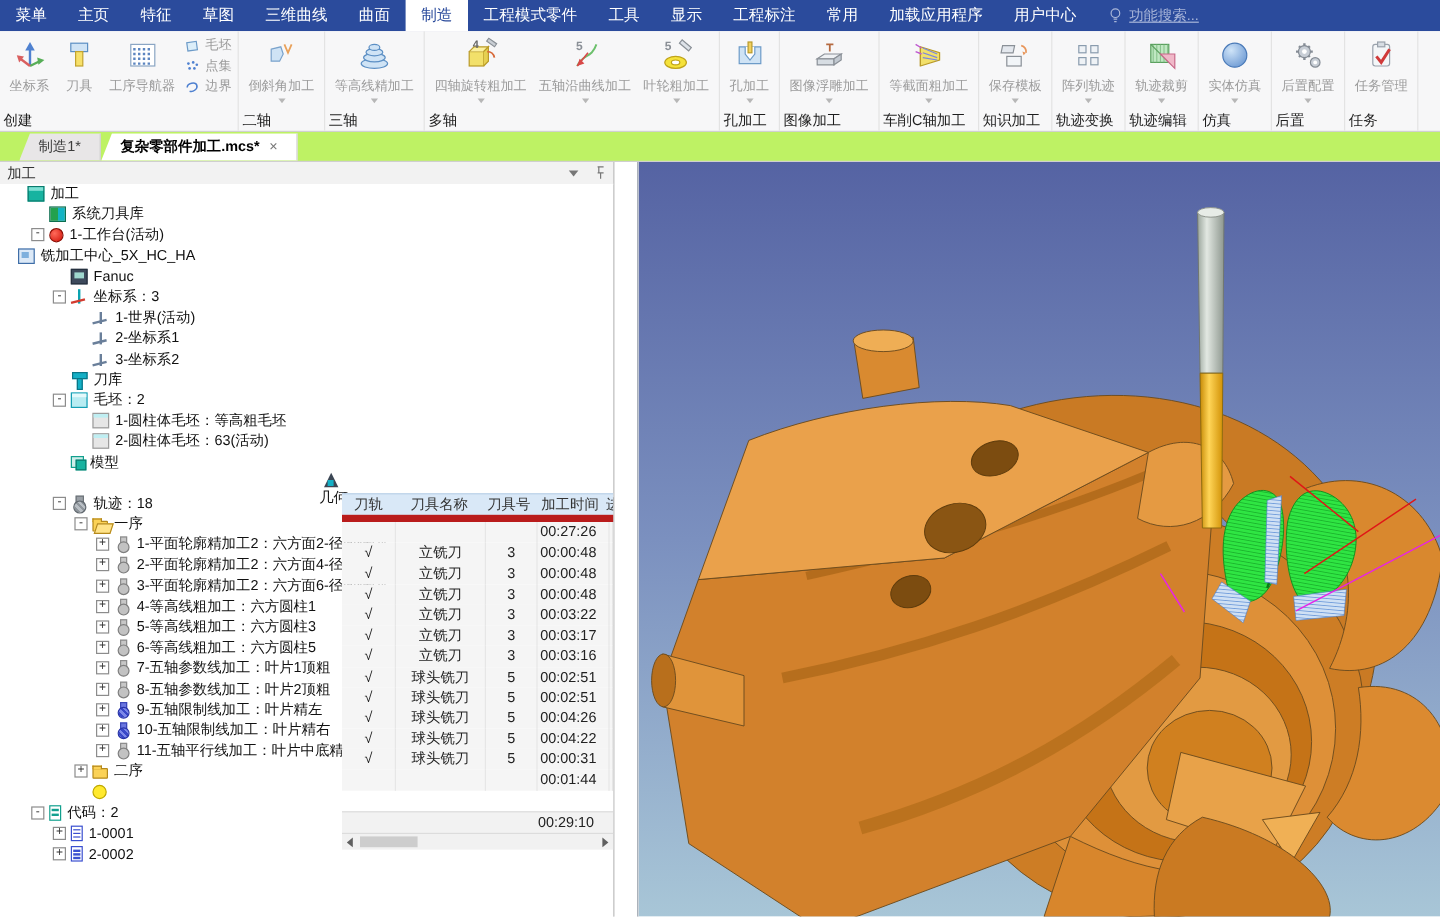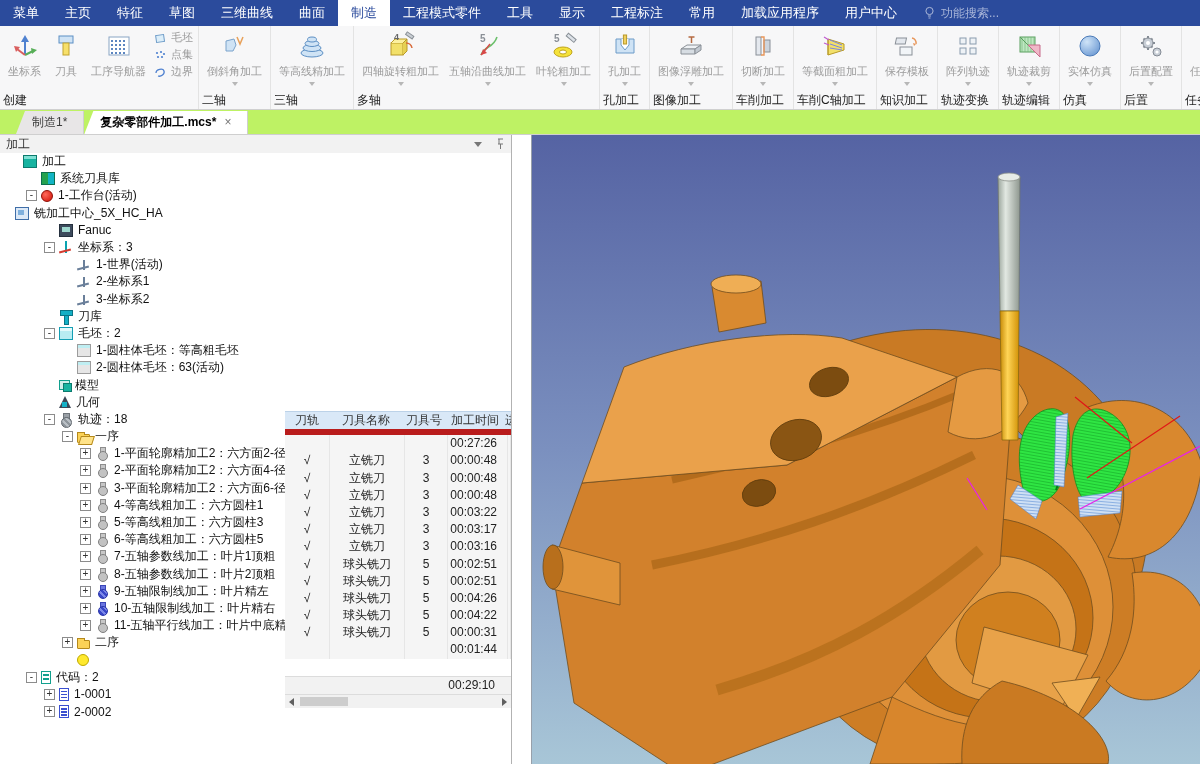--- a/index.html
+++ b/index.html
@@ -1,21 +1,21 @@
 <!DOCTYPE html>
 <html><head>
 <meta charset="utf-8">
 <style>
   html,body{margin:0;padding:0;width:1200px;height:764px;overflow:hidden;
     font-family:"Liberation Sans","DejaVu Sans",sans-serif;background:#fff;}
   
   .menubar{height:26px;background:#2b4b9c;display:flex;align-items:center;color:#fff;font-size:13px;}
   .mitem{padding:0 13px;height:26px;line-height:26px;white-space:nowrap;cursor:default;}
   .mitem.active{background:#fff;color:#2b4b9c;}
-  .msearch{margin-left:14px;display:flex;align-items:center;color:#a9b6d9;font-size:12px;gap:6px;}
+  .msearch{margin-left:14px;display:flex;align-items:center;color:#a9b6d9;font-size:12px;gap:6px;text-decoration:underline;}
   
   .ribbon{height:83px;background:#f7f7f8;border-bottom:1px solid #d0d0d0;display:flex;overflow:hidden;}
   .rgroup{display:flex;flex-direction:column;border-right:1px solid #e3e3e3;padding:1px 3px 0;flex:none;}
   .rrow{flex:1;display:flex;align-items:flex-start;}
   .rbtn{display:flex;flex-direction:column;align-items:center;padding:1px 5px 0;white-space:nowrap;}
   .ricon{height:36px;display:flex;align-items:center;justify-content:center;}
   .rlabel{font-size:11px;color:#9b9b9b;}
   .rcaret{width:0;height:0;border-left:3px solid transparent;border-right:3px solid transparent;border-top:4px solid #b7b7b7;margin-top:3px;}
   .rgl{height:16px;text-align:left;font-size:12px;color:#1e1e1e;line-height:15px;}
   .rstack{display:flex;flex-direction:column;justify-content:flex-start;margin:2px 2px 0;}
@@ -304,36 +304,20 @@
             <span class="rcaret"></span>
           </div>
         </div>
         <div class="rgl">图像加工</div>
       </div>
       <div class="rgroup">
         <div class="rrow">
           <div class="rbtn">
             <span class="ricon">
               <svg width="30" height="30">
-                <rect x="8" y="6" width="5" height="18" fill="#e4e8ee" stroke="#8a9097"></rect>
-                <rect x="16" y="9" width="6" height="12" fill="#cdd4dc" stroke="#8a9097"></rect>
-                <path d="M13 6 h3 v18 h-3" fill="none" stroke="#e8965a" stroke-width="1.4"></path>
-              </svg>
-            </span>
-            <span class="rlabel">切断加工</span>
-            <span class="rcaret"></span>
-          </div>
-        </div>
-        <div class="rgl">车削加工</div>
-      </div>
-      <div class="rgroup">
-        <div class="rrow">
-          <div class="rbtn">
-            <span class="ricon">
-              <svg width="30" height="30">
                 <path d="M8 8 L24 13 L24 19 L8 24 Z" fill="#f2e06a" stroke="#b99a28"></path>
                 <path d="M8 8 v16" stroke="#b99a28"></path>
                 <path d="M10 9 l12 5 M10 13 l12 4 M10 17 l12 2" stroke="#7a86e0" stroke-width="1"></path>
                 <path d="M4 6 l5 3 M4 12 l5 2" stroke="#c05ad0" stroke-width="1.2"></path>
               </svg>
             </span>
             <span class="rlabel">等截面粗加工</span>
             <span class="rcaret"></span>
           </div>
         </div>
@@ -534,21 +518,21 @@
         <div class="trow" style="padding-left: 62px;">
           <span class="expsp"></span>
           <span class="ti ti-stock-item"></span>
           <span class="tlabel">2-圆柱体毛坯：63(活动)</span>
         </div>
         <div class="trow" style="padding-left: 44px;">
           <span class="expsp"></span>
           <span class="ti ti-model"></span>
           <span class="tlabel">模型</span>
         </div>
-        <div class="trow" style="padding-left: 44px;">
+        <div class="trow" style="padding-left: 44px; flex-direction: column;">
           <span class="expsp"></span>
           <span class="ti ti-geometry"></span>
           <span class="tlabel">几何</span>
         </div>
         <div class="trow" style="padding-left: 44px;">
           <span class="exp">-</span>
           <span class="ti ti-toolpath"></span>
           <span class="tlabel">轨迹：18</span>
         </div>
         <div class="trow" style="padding-left: 62px;">

